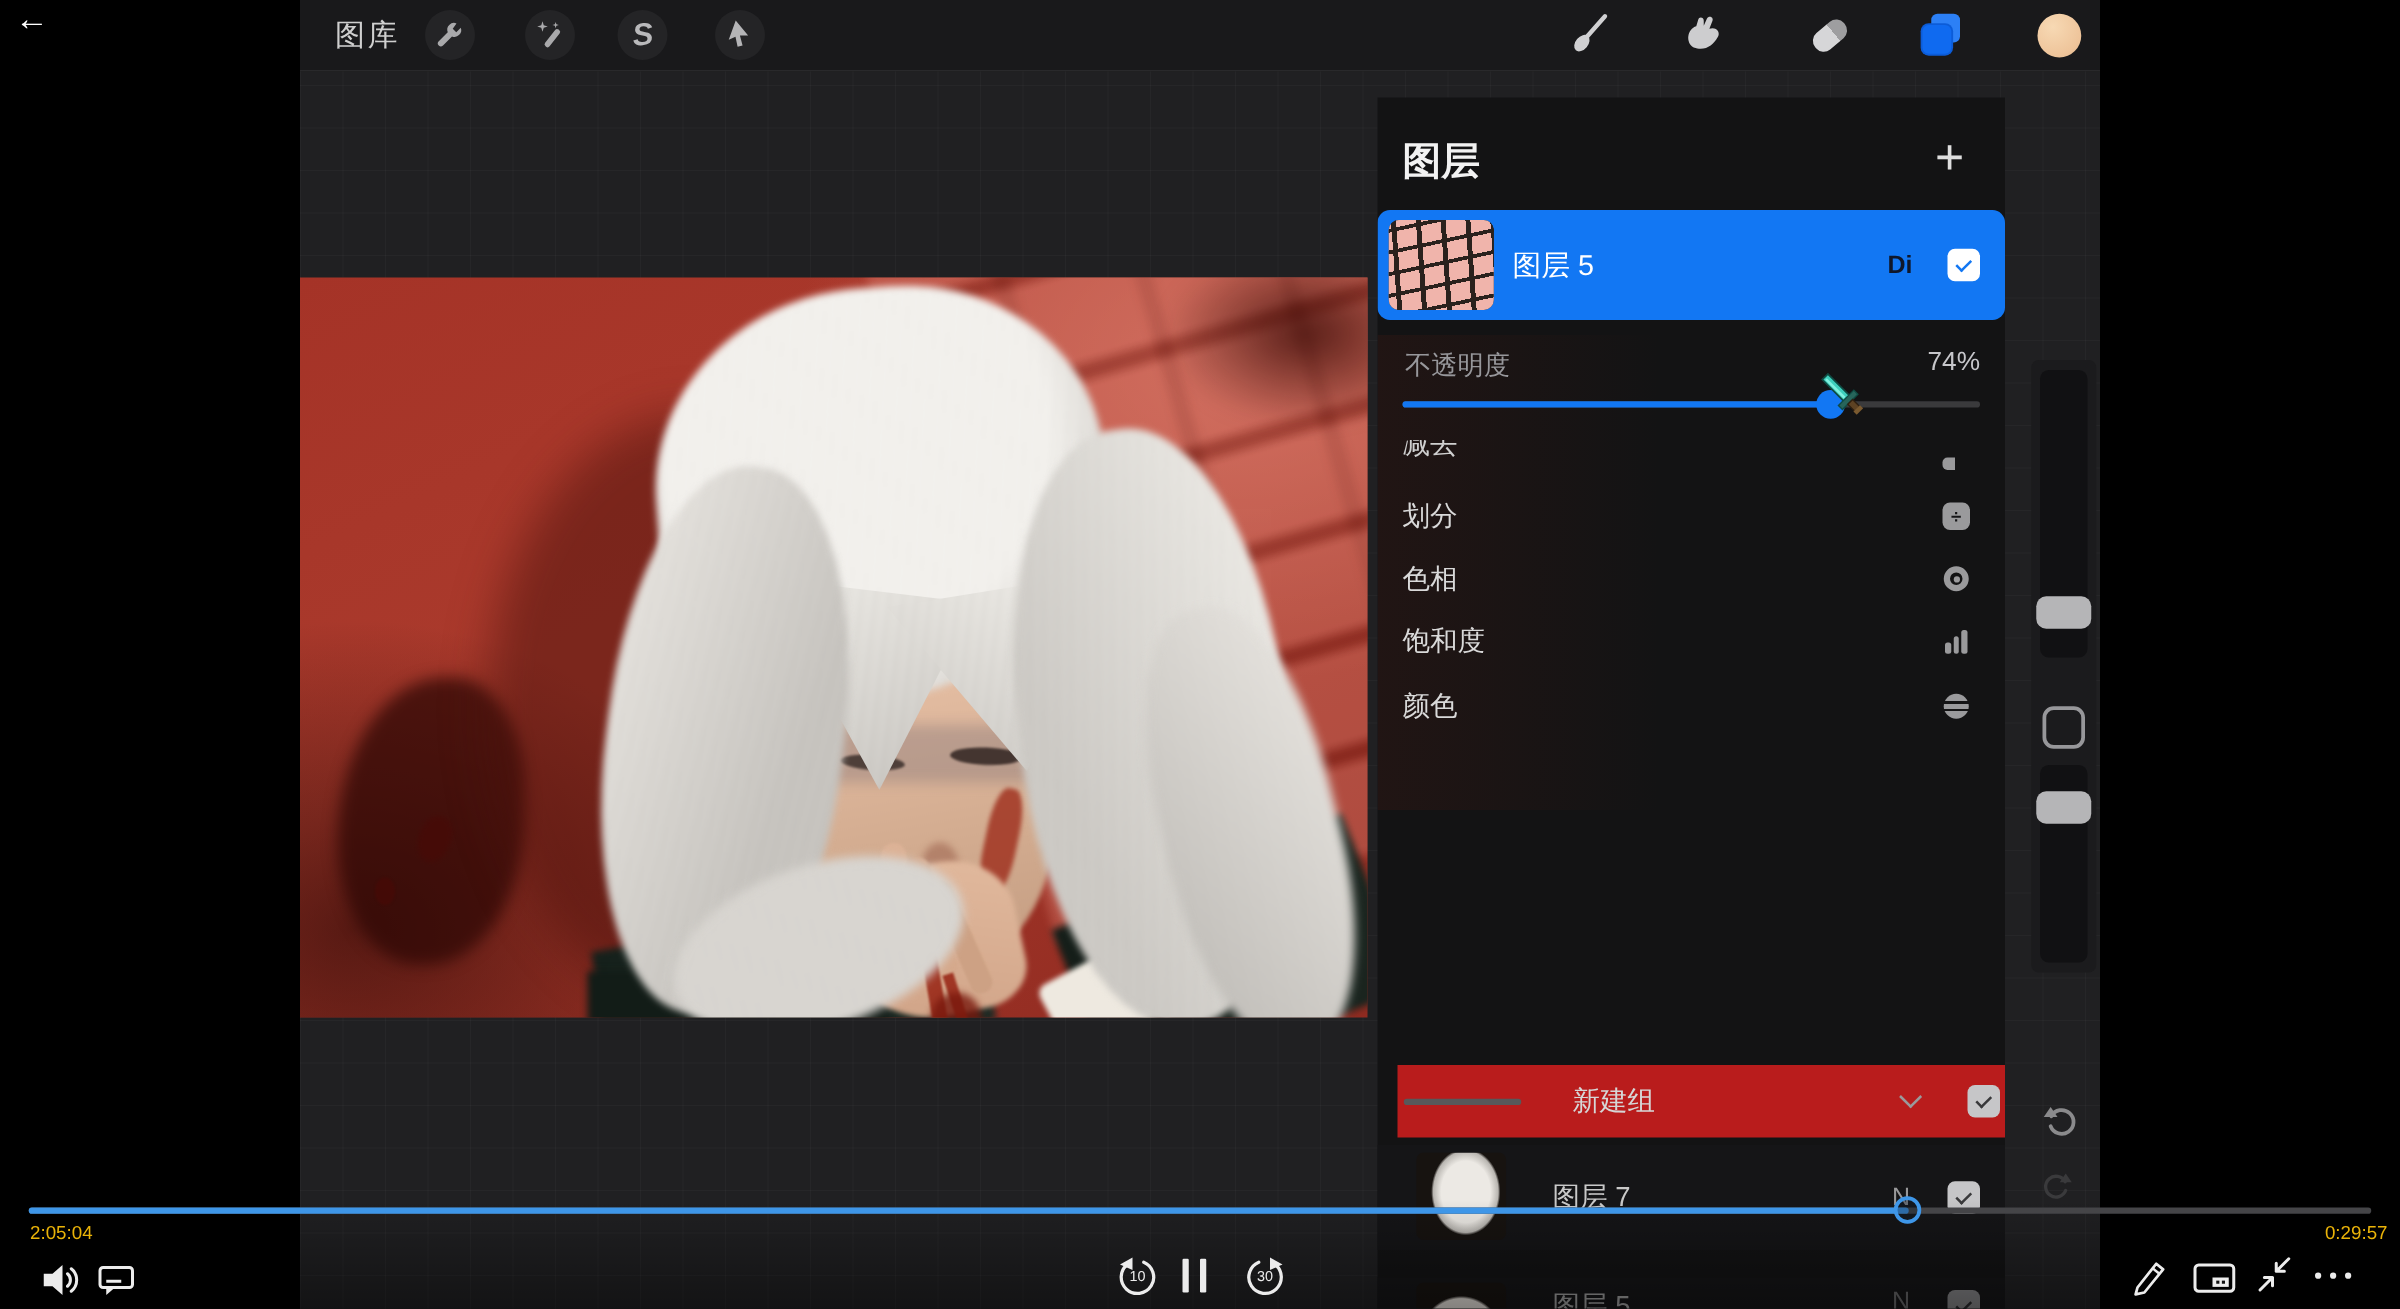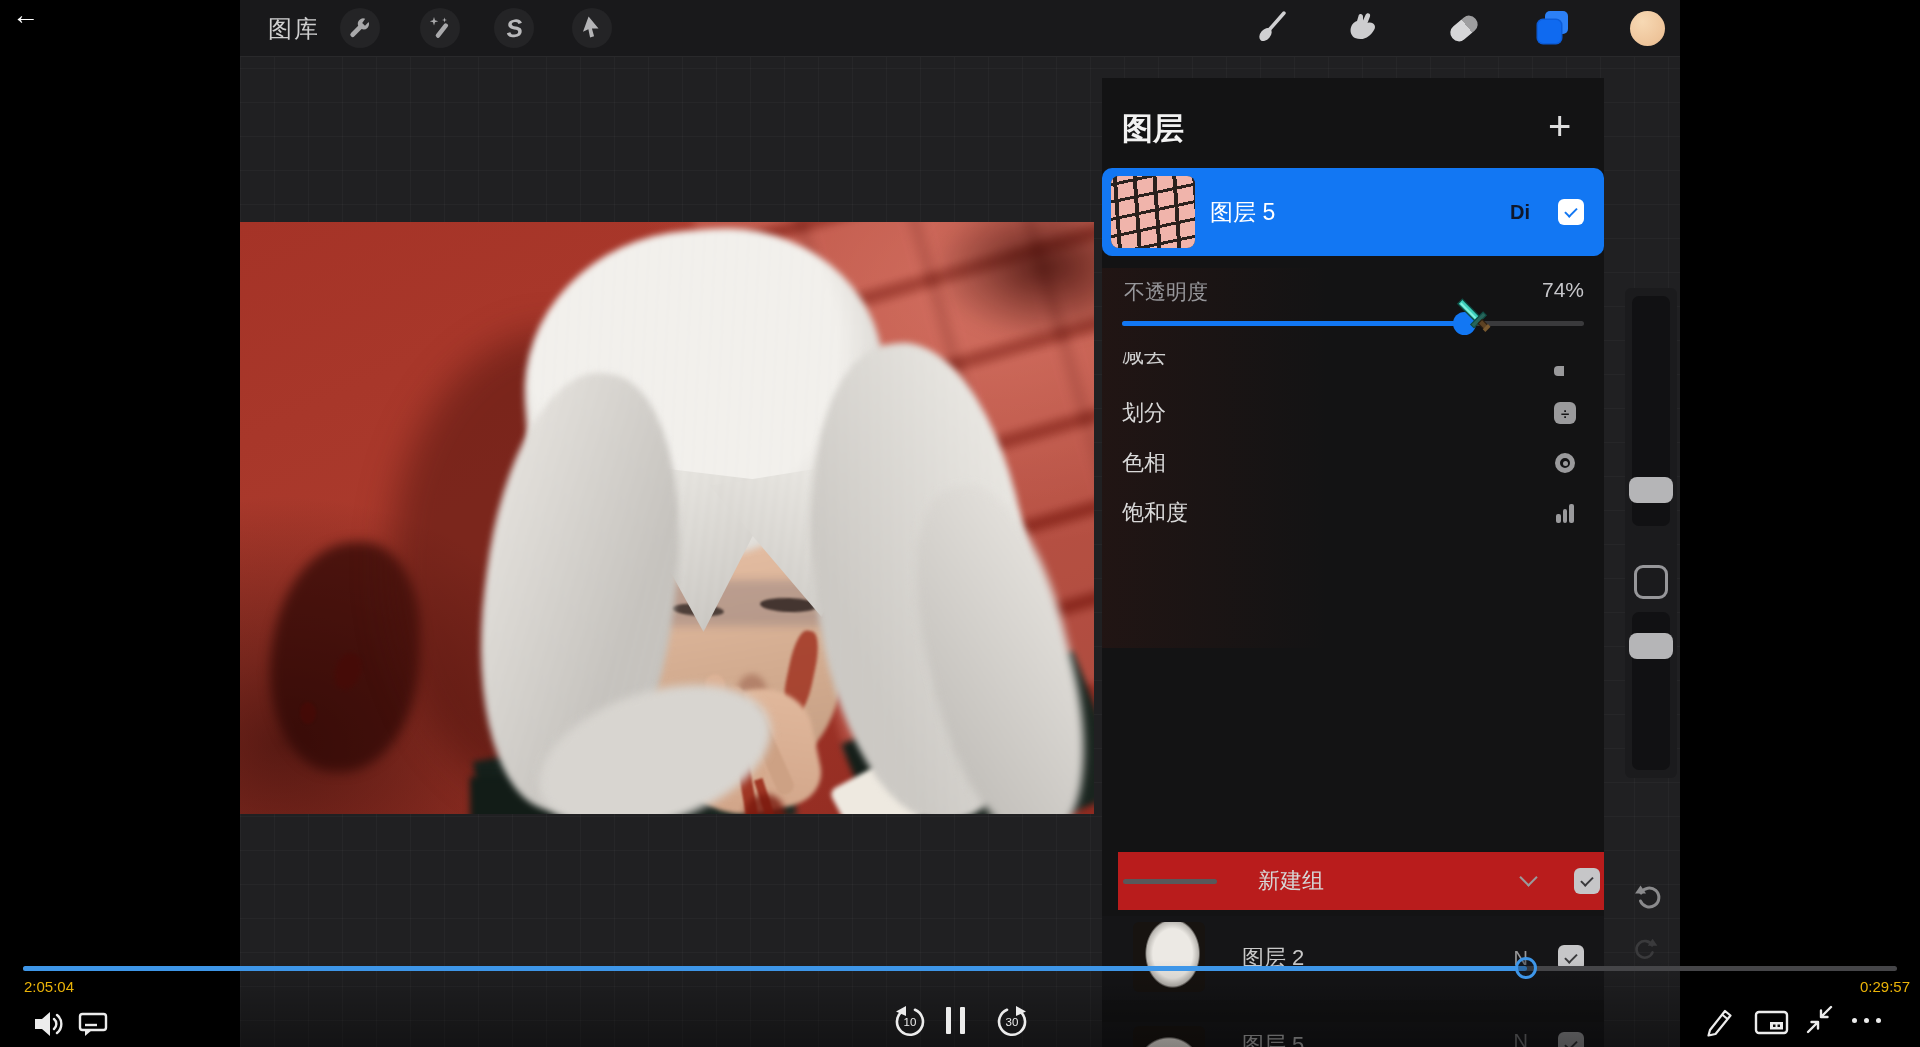--- a/index.html
+++ b/index.html
@@ -240,33 +240,39 @@
     <div class="brow" style="top:410px">
       <div class="lbl">饱和度</div>
       <div class="bicon">
           <div class="satbars">
             <i style="height:9px"></i>
             <i style="height:14px"></i>
             <i style="height:19px"></i>
           </div>
         </div>
     </div>
+    <div class="brow" style="top:462px">
+      <div class="lbl">颜色</div>
+      <div class="bicon">
+          <div class="color-c"></div>
+        </div>
+    </div>
 
     <div class="group-row">
       <div class="gline"></div>
       <div class="gname">新建组</div>
       <div class="chev"></div>
       <div class="cbox graybox" style="top:16px">
           <div class="check"></div>
         </div>
     </div>
 
     <div class="lrow" style="top:838px;height:84px">
       <div class="lthumb" style="top:6px;height:70px;background:radial-gradient(ellipse 62% 80% at 55% 45%,#ece9e4 0 44%,#b9b6b1 58%,#171310 62%),#171310"></div>
-      <div class="lname" style="top:0;line-height:84px">图层 2</div>
+      <div class="lname" style="top:0;line-height:84px">图层 7</div>
       <div class="nbadge" style="top:0;line-height:84px">N</div>
       <div class="cbox graybox" style="top:29px">
           <div class="check"></div>
         </div>
     </div>
 
     <div class="lrow" style="top:944px;height:25px;overflow:hidden">
       <div class="lthumb" style="top:4px;height:70px;background:radial-gradient(circle at 50% 62%,#e6c2a8 0 30%,#ddd8d2 30% 54%,#171310 58%),#171310"></div>
       <div class="lname" style="top:8px;opacity:.75">图层 5</div>
       <div class="nbadge" style="top:8px;opacity:.6">N</div>

